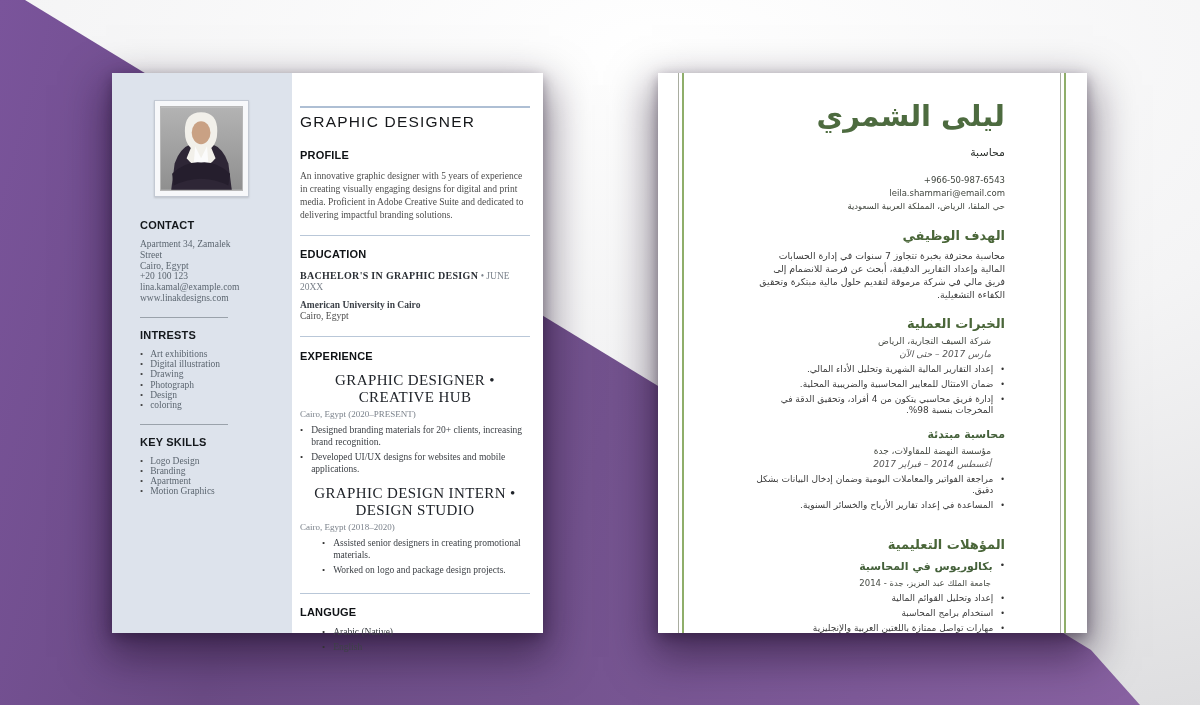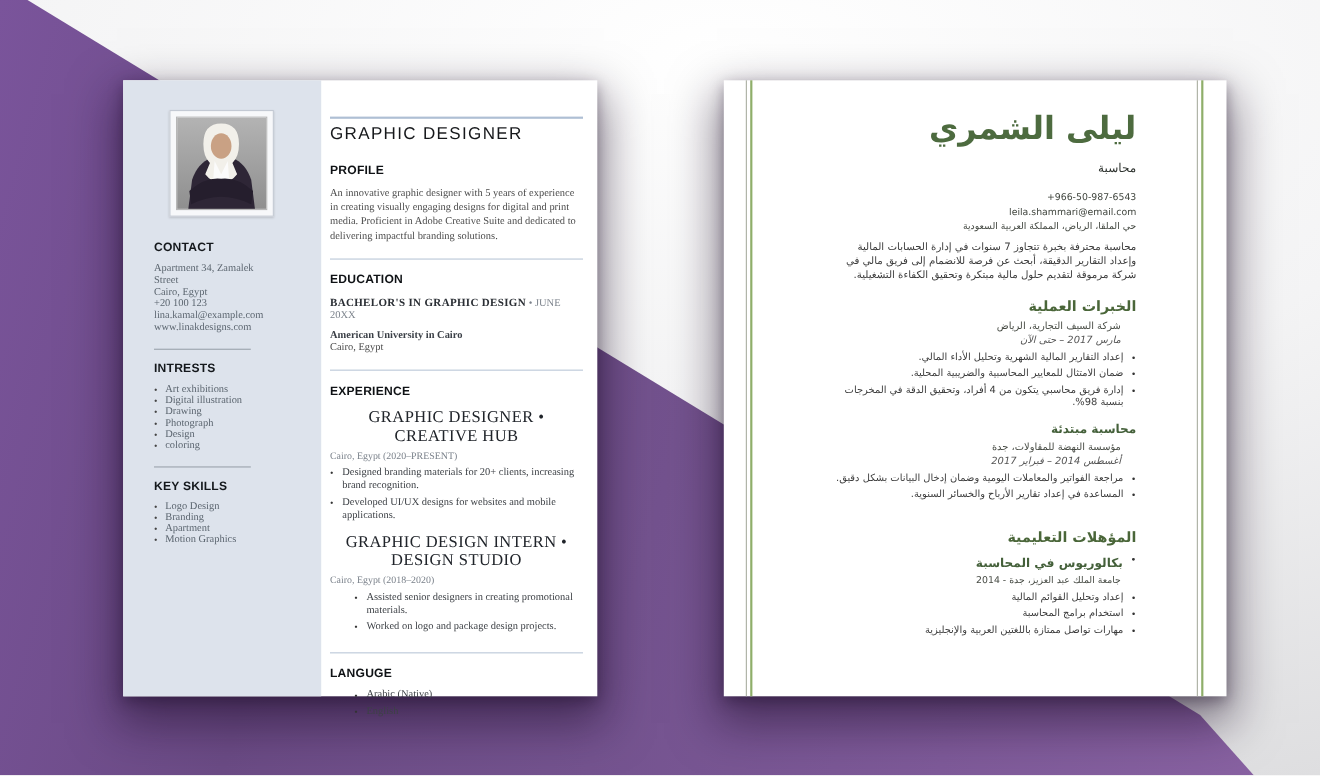--- a/index.html
+++ b/index.html
@@ -8,21 +8,21 @@
     background:radial-gradient(140% 120% at 55% 8%, #ffffff 0%, #f4f4f5 40%, #dddddf 85%, #d4d4d6 100%);}
   
   .purple-swash{position:absolute;inset:0;
     background:linear-gradient(105deg,#7a549b 0%,#6b4b85 28%,#74538f 52%,#7e5a99 75%,#8а63a3 100%);
     background:linear-gradient(105deg,#7a549b 0%,#6b4b85 28%,#74538f 52%,#7e5a99 75%,#8a63a3 100%);
     clip-path:polygon(0px 0px,25px 0px,1091px 650px,1140px 705px,0px 705px);}
   
   .page{position:absolute;top:73px;height:560px;background:#ffffff;
     box-shadow:0 18px 40px 6px rgba(24,8,34,.5), 0 4px 12px rgba(24,8,34,.35);}
   .page-en{left:112px;width:431px;display:flex;}
-  .page-ar{left:658px;width:429px;padding-left:28px;}
+  .page-ar{left:658px;width:429px;}
   
   .sidebar{width:180px;background:#dde3ec;box-sizing:border-box;padding:27px 12px 0 28px;flex:none;}
   .photo-frame{width:83px;height:85px;background:#f7f8fa;border:1px solid #c3c9d3;
     padding:5px;margin-left:14px;box-shadow:0 1px 2px rgba(0,0,0,.15);}
   .photo-frame svg{display:block;width:83px;height:85px;border:1px solid #b7b7b7;box-sizing:border-box;}
   .side-h{font-family:"Liberation Sans",sans-serif;font-weight:bold;font-size:11px;color:#14181c;
     letter-spacing:.2px;margin:0 0 8px 0;}
   .contact-block{margin-top:22px;}
   .side-text{font-size:9.5px;line-height:10.8px;color:#5c6670;}
   .side-div{border:none;border-top:1px solid #9aa2ab;width:88px;margin:13px 0 11px 0;}
@@ -248,20 +248,21 @@
     <div class="ar-content">
       <div class="ar-name">ليلى الشمري</div>
       <div class="ar-sub">محاسبة</div>
 
       <div class="ar-contact">
         <div class="ltr">+966-50-987-6543</div>
         <div class="ltr">leila.shammari@email.com</div>
         <div>حي الملقا، الرياض، المملكة العربية السعودية</div>
       </div>
 
+      <div class="ar-h">الهدف الوظيفي</div>
       <p class="ar-body">محاسبة محترفة بخبرة تتجاوز 7 سنوات في إدارة الحسابات المالية وإعداد التقارير الدقيقة، أبحث عن فرصة للانضمام إلى فريق مالي في شركة مرموقة لتقديم حلول مالية مبتكرة وتحقيق الكفاءة التشغيلية.</p>
 
       <div class="ar-h">الخبرات العملية</div>
 
       <div class="ar-company">شركة السيف التجارية، الرياض</div>
       <div class="ar-date">مارس 2017 – حتى الآن</div>
       <div class="ul-ar">
 
           <div class="row">
             <span class="b">•</span>

